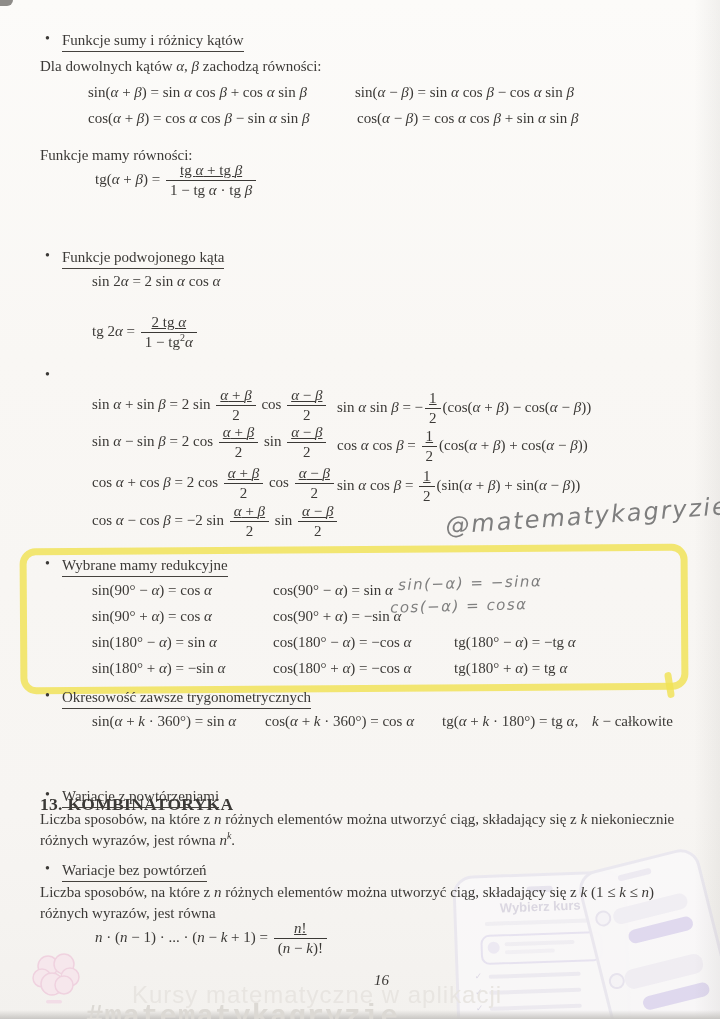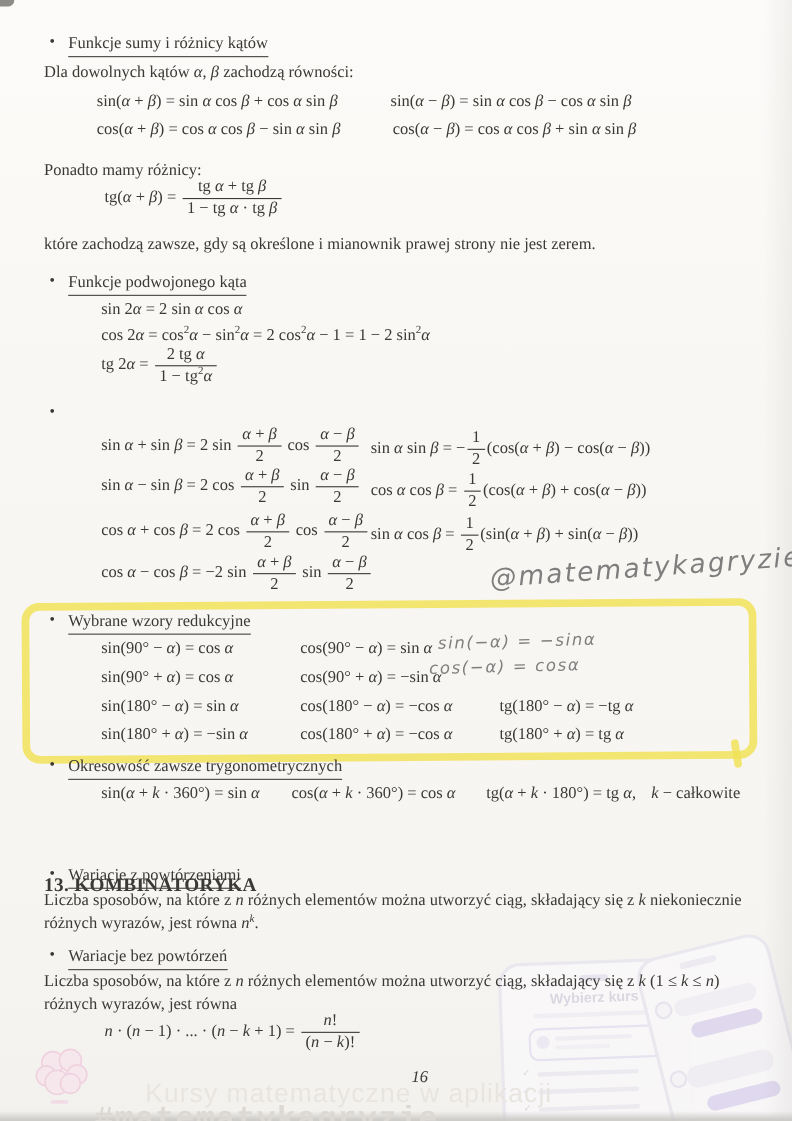--- a/index.html
+++ b/index.html
@@ -13,21 +13,21 @@
   .corner{position:absolute;left:0;top:0;width:13px;height:6px;background:#8e8c89;border-radius:0 0 6px 0;}
 
   .t{position:absolute;font-size:15px;line-height:1.25;white-space:nowrap;z-index:3;}
   .sec{border-bottom:1px solid #45423e;padding-bottom:1px;}
   .bul{position:absolute;font-size:14px;z-index:3;}
   .bul::before{content:"•";}
   .chapter{font-weight:bold;font-size:17.5px;letter-spacing:.3px;margin-top:36px;}
   i{font-style:italic;}
   sup{font-size:10px;line-height:0;}
   .frac{display:inline-block;vertical-align:middle;text-align:center;padding:0 2px;}
-  .frac .num{display:block;padding:0 4px 1px;border-bottom:1px solid #3b3936;line-height:1.12;}
+  .frac .num{display:block;padding:0 4px 1px;border-bottom:1px solid #3b3936;line-height:1.12;text-decoration:underline;}
   .frac .den{display:block;padding:1px 4px 0;line-height:1.12;}
 
   .hand{position:absolute;font-family:"DejaVu Sans",sans-serif;font-style:italic;z-index:4;}
   .hand-sig{font-size:24px;letter-spacing:2px;color:#7e7e7e;transform:rotate(-4deg);}
   .hand-note{font-size:15px;letter-spacing:1.5px;color:#7f7f7f;transform:rotate(-1.5deg);}
 
   .hl{position:absolute;left:20px;top:546px;width:654px;height:132px;z-index:1;
       border:7px solid rgba(240,226,84,.82);border-radius:16px;transform:rotate(-.4deg);}
   .hl-tail{position:absolute;left:666px;top:672px;width:7px;height:26px;z-index:1;
       background:rgba(240,226,84,.82);border-radius:4px;transform:rotate(-9deg);}
@@ -120,43 +120,41 @@
   <div class="hl"></div>
   <div class="hl-tail"></div>
 
   <span class="bul" style="left:45px;top:31px"></span>
   <div class="t sec" style="left:62px;top:31px">Funkcje sumy i różnicy kątów</div>
   <div class="t" style="left:40px;top:57px">Dla dowolnych kątów <i>α</i>, <i>β</i> zachodzą równości:</div>
   <div class="t" style="left:88px;top:83px">sin(<i>α</i> + <i>β</i>) = sin <i>α</i> cos <i>β</i> + cos <i>α</i> sin <i>β</i></div>
   <div class="t" style="left:88px;top:109px">cos(<i>α</i> + <i>β</i>) = cos <i>α</i> cos <i>β</i> − sin <i>α</i> sin <i>β</i></div>
   <div class="t" style="left:355px;top:83px">sin(<i>α</i> − <i>β</i>) = sin <i>α</i> cos <i>β</i> − cos <i>α</i> sin <i>β</i></div>
   <div class="t" style="left:357px;top:109px">cos(<i>α</i> − <i>β</i>) = cos <i>α</i> cos <i>β</i> + sin <i>α</i> sin <i>β</i></div>
-  <div class="t" style="left:40px;top:146px">Ponadto mamy różnicy:</div>
+  <div class="t" style="left:40px;top:146px">Funkcje mamy równości:</div>
   <div class="t" style="left:95px;top:162px">tg(<i>α</i> + <i>β</i>) = <span class="frac"><span class="num">tg <i>α</i> + tg <i>β</i></span><span class="den">1 − tg <i>α</i> · tg <i>β</i></span></span></div>
-  <div class="t" style="left:40px;top:213px">które zachodzą zawsze, gdy są określone i mianownik prawej strony nie jest zerem.</div>
 
   <span class="bul" style="left:45px;top:248px"></span>
   <div class="t sec" style="left:62px;top:248px">Funkcje podwojonego kąta</div>
   <div class="t" style="left:92px;top:272px">sin 2<i>α</i> = 2 sin <i>α</i> cos <i>α</i></div>
-  <div class="t" style="left:92px;top:296px">cos 2<i>α</i> = cos<sup>2</sup><i>α</i> − sin<sup>2</sup><i>α</i>  = 2 cos<sup>2</sup><i>α</i>  − 1 = 1 − 2 sin<sup>2</sup><i>α</i></div>
   <div class="t" style="left:92px;top:314px">tg 2<i>α</i> = <span class="frac"><span class="num">2 tg <i>α</i></span><span class="den">1 − tg<sup>2</sup><i>α</i></span></span></div>
 
   <span class="bul" style="left:45px;top:367px"></span>
   <div class="t" style="left:92px;top:387px">sin <i>α</i> + sin <i>β</i> = 2 sin <span class="frac"><span class="num"><i>α</i> + <i>β</i></span><span class="den">2</span></span> cos <span class="frac"><span class="num"><i>α</i> − <i>β</i></span><span class="den">2</span></span></div>
   <div class="t" style="left:337px;top:390px">sin <i>α</i> sin <i>β</i> = −<span class="frac"><span class="num">1</span><span class="den">2</span></span>(cos(<i>α</i> + <i>β</i>) − cos(<i>α</i> − <i>β</i>))</div>
   <div class="t" style="left:92px;top:424px">sin <i>α</i> − sin <i>β</i> = 2 cos <span class="frac"><span class="num"><i>α</i> + <i>β</i></span><span class="den">2</span></span> sin <span class="frac"><span class="num"><i>α</i> − <i>β</i></span><span class="den">2</span></span></div>
   <div class="t" style="left:337px;top:428px">cos <i>α</i> cos <i>β</i> = <span class="frac"><span class="num">1</span><span class="den">2</span></span>(cos(<i>α</i> + <i>β</i>) + cos(<i>α</i> − <i>β</i>))</div>
   <div class="t" style="left:92px;top:465px">cos <i>α</i> + cos <i>β</i> = 2 cos <span class="frac"><span class="num"><i>α</i> + <i>β</i></span><span class="den">2</span></span> cos <span class="frac"><span class="num"><i>α</i> − <i>β</i></span><span class="den">2</span></span></div>
   <div class="t" style="left:337px;top:468px">sin <i>α</i> cos <i>β</i> = <span class="frac"><span class="num">1</span><span class="den">2</span></span>(sin(<i>α</i> + <i>β</i>) + sin(<i>α</i> − <i>β</i>))</div>
   <div class="t" style="left:92px;top:503px">cos <i>α</i> − cos <i>β</i> = −2 sin <span class="frac"><span class="num"><i>α</i> + <i>β</i></span><span class="den">2</span></span> sin <span class="frac"><span class="num"><i>α</i> − <i>β</i></span><span class="den">2</span></span></div>
 
   <div class="hand hand-sig" style="left:445px;top:502px">@matematykagryzie</div>
 
   <span class="bul" style="left:45px;top:556px"></span>
-  <div class="t sec" style="left:62px;top:556px">Wybrane wzory redukcyjne</div>
+  <div class="t sec" style="left:62px;top:556px">Wybrane mamy redukcyjne</div>
   <div class="t" style="left:92px;top:581px">sin(90° − <i>α</i>) = cos <i>α</i></div>
   <div class="t" style="left:273px;top:581px">cos(90° − <i>α</i>) = sin <i>α</i></div>
   <div class="t" style="left:92px;top:607px">sin(90° + <i>α</i>) = cos <i>α</i></div>
   <div class="t" style="left:273px;top:607px">cos(90° + <i>α</i>) = −sin <i>α</i></div>
   <div class="t" style="left:92px;top:633px">sin(180° − <i>α</i>) = sin <i>α</i></div>
   <div class="t" style="left:273px;top:633px">cos(180° − <i>α</i>) = −cos <i>α</i></div>
   <div class="t" style="left:454px;top:633px">tg(180° − <i>α</i>) = −tg <i>α</i></div>
   <div class="t" style="left:92px;top:659px">sin(180° + <i>α</i>) = −sin <i>α</i></div>
   <div class="t" style="left:273px;top:659px">cos(180° + <i>α</i>) = −cos <i>α</i></div>
   <div class="t" style="left:454px;top:659px">tg(180° + <i>α</i>) =  tg <i>α</i></div>

